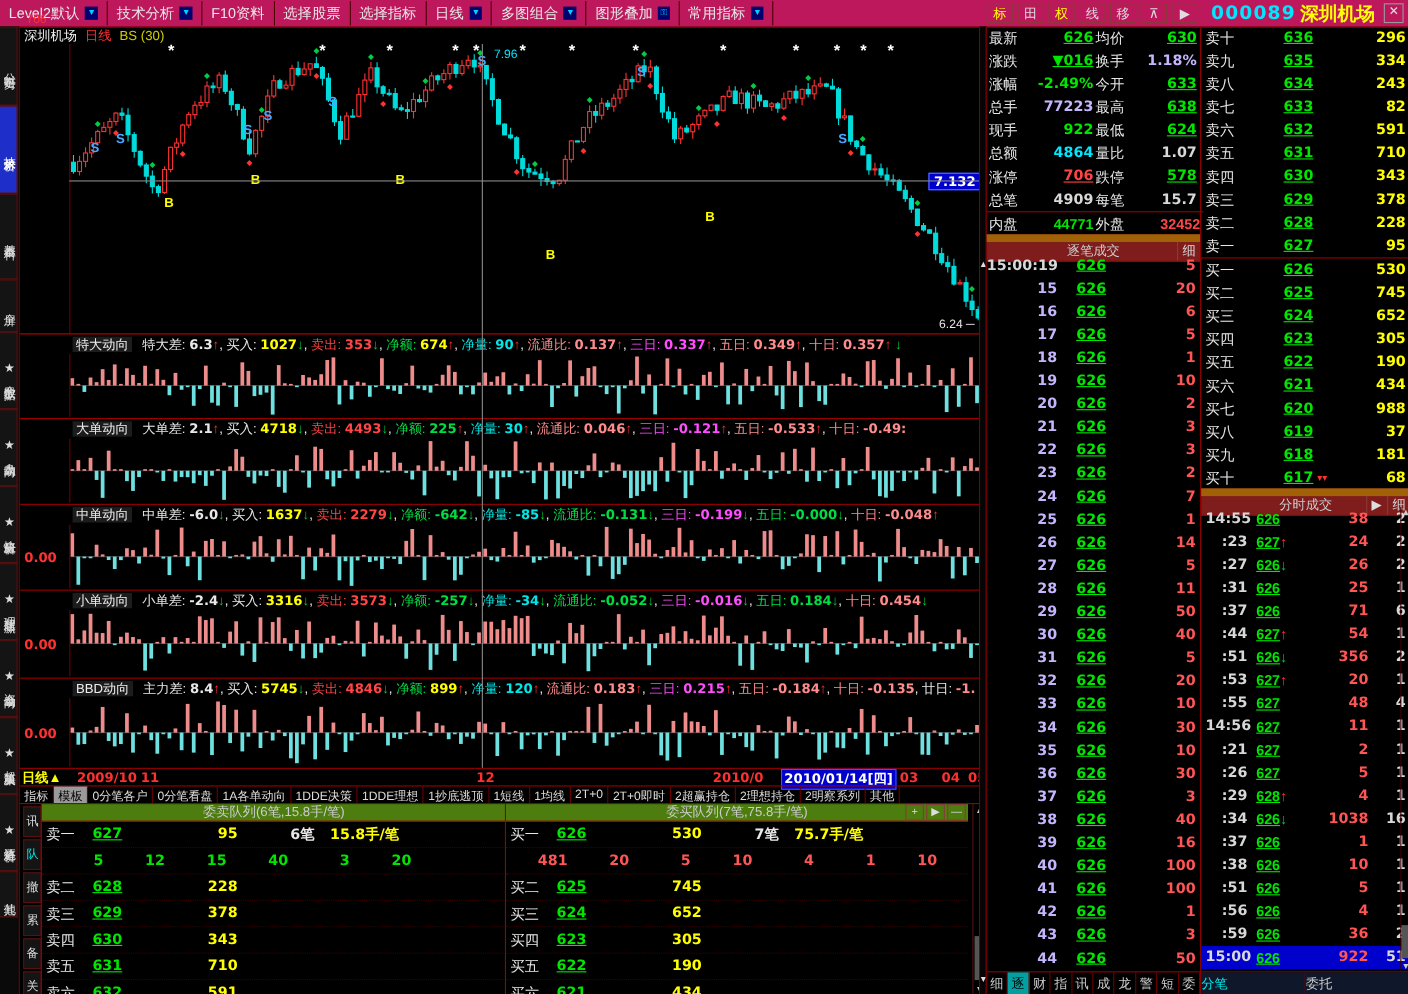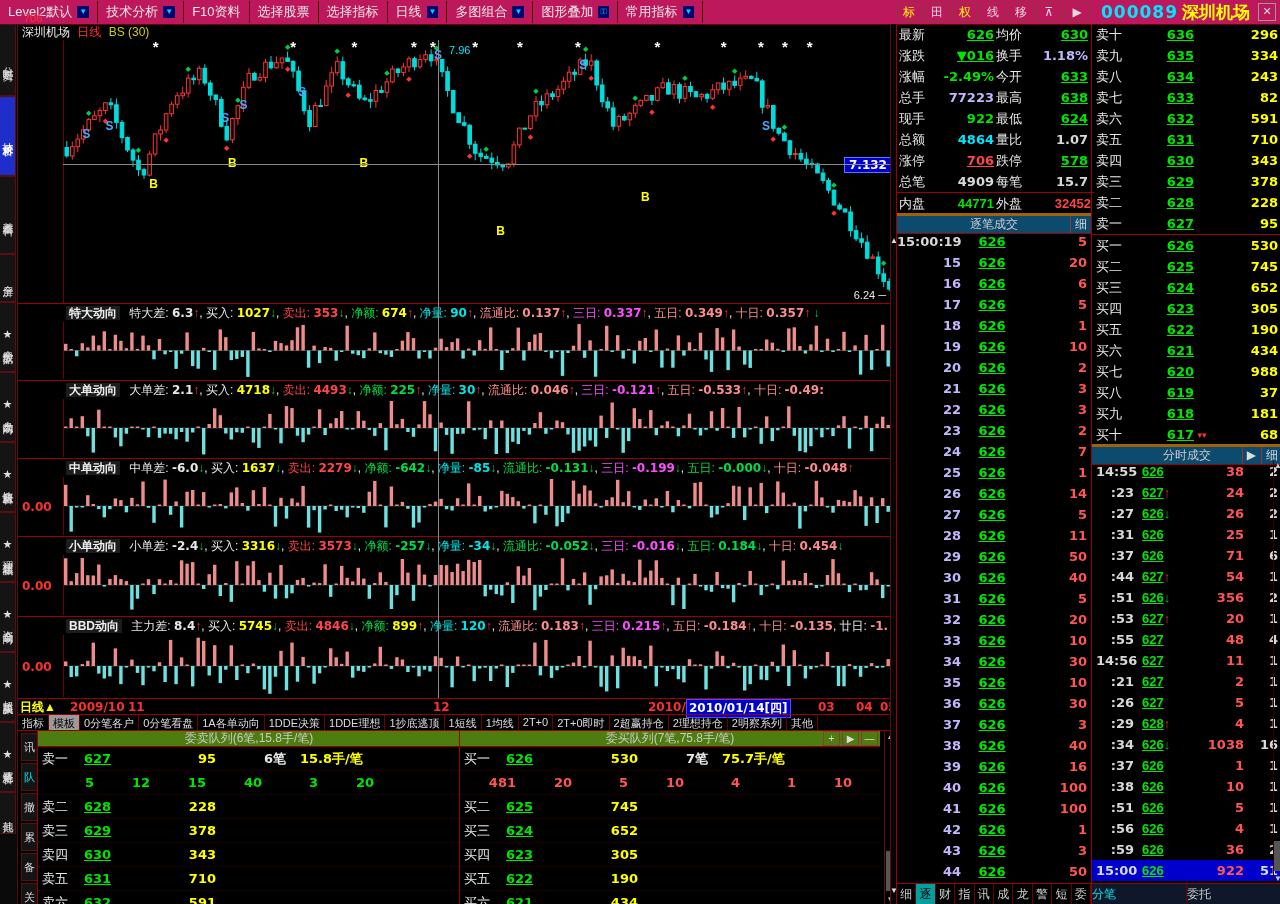--- a/index.html
+++ b/index.html
@@ -39,21 +39,21 @@
   .smark{position:absolute;color:#4aa8ff;font-weight:bold;font-size:12px;}
   .bmark{position:absolute;color:#ffff00;font-weight:bold;font-size:12px;}
   .pricetag{position:absolute;right:0;width:46px;background:#0000cc;border:1px solid #5577ff;
             color:#fff;font-size:12px;text-align:center;line-height:14px;}
   .anno{position:absolute;color:#e8e8e8;font-size:11px;}
   .crossv{position:absolute;width:1px;background:#8a8a8a;top:16px;}
   .crossh{position:absolute;height:1px;background:#8a8a8a;left:45px;}
   
   .ipanel{position:absolute;left:0;width:879px;border-top:1px solid #9a0000;}
   .ipanel .txt{position:absolute;left:48px;top:1px;height:16px;white-space:nowrap;font-size:12px;}
-  .ipanel .pname{color:#eee;background:#1c1c1c;padding:0 3px;margin-right:6px;font-weight:bold;}
+  .ipanel .pname{color:#eee;background:#1c1c1c;padding:0 3px;margin-right:6px;}
   .ipanel svg{position:absolute;left:45px;top:18px;border-left:1px solid #6e0000;}
   .zlabel{position:absolute;left:4px;color:#ff3232;font-size:12px;font-weight:bold;}
   .fw{color:#e8e8e8;} .fy{color:#ffff00;} .fr{color:#ff4545;} .fg{color:#00dd44;}
   .fc{color:#00e6e6;} .fp{color:#ff8c8c;} .fm{color:#ff4dff;}
   .au{color:#ff3232;} .ad{color:#00cc33;}
   
   .timeline{position:absolute;left:0;top:674px;width:879px;height:16px;border-top:1px solid #9a0000;}
   .tl-period{position:absolute;left:2px;top:0px;color:#ffff00;font-weight:bold;font-size:12px;}
   .tl-item{position:absolute;color:#ff3030;font-size:12px;font-weight:bold;top:1px;white-space:nowrap;}
   .tl-item.hl{background:#0000cc;color:#fff;border:1px solid #4a4aff;padding:0 2px;top:0;}
@@ -96,21 +96,21 @@
   .subR{position:absolute;left:194px;top:0;width:190px;height:880px;border-left:1px solid #9a0000;}
   .qgrid{position:absolute;left:0;top:0;width:194px;height:168px;}
   .qgrow{display:grid;grid-template-columns:40px 57px 40px 1fr;height:21px;align-items:center;padding-right:3px;}
   .qgl{color:#e8e8e8;padding-left:2px;font-size:13px;white-space:nowrap;}
   .qgv{text-align:right;font-weight:bold;font-size:13px;white-space:nowrap;}
   .vu{text-decoration:underline;}
   .cg{color:#00e600;} .cy{color:#c4b5fd;} .cr{color:#ff4545;} .cc{color:#00e6ff;}
   .cw{color:#d8d8d8;}
   .inout{position:absolute;left:0;top:168px;width:194px;height:21px;border-top:1px solid #9a0000;
          display:grid;grid-template-columns:40px 57px 40px 1fr;align-items:center;padding-right:3px;}
-  .lhead{background:#0c4a6e;border-top:3px solid #a16207;border-bottom:1px solid #9a0000;
+  .lhead{background:#7f1d1d;border-top:7px solid #a16207;border-bottom:1px solid #9a0000;
          color:#ccc;font-size:12px;text-align:center;position:relative;}
   .lhead .hb{position:absolute;top:0;height:100%;border-left:1px solid #8a3a3a;color:#ddd;
              padding:0 4px;cursor:pointer;}
   .ticklist{position:absolute;left:0;width:194px;}
   .trow{display:grid;grid-template-columns:64px 62px 1fr;height:21px;align-items:center;padding-right:4px;}
   .trow .tt{text-align:right;font-weight:bold;font-size:13px;}
   .trow .tp{text-align:center;color:#00e600;text-decoration:underline;font-weight:bold;font-size:13px;}
   .trow .tv{text-align:right;color:#ff5555;font-weight:bold;font-size:13px;}
   .minitabs{position:absolute;left:0;top:859px;width:194px;height:21px;display:flex;border-top:1px solid #9a0000;}
   .mt{flex:1;border-right:1px solid #6e0000;color:#ccc;font-size:12px;text-align:center;
@@ -1324,21 +1324,21 @@
             <rect x="822.5" y="24.1" width="3.4" height="6.9" fill="#ee8c8c"></rect>
           </svg>
         </div>
       </div>
     <div class="timeline" id="timeline">
         <span class="tl-period">日线▲</span>
         <span class="tl-item num" style="left: 52px;">2009/10</span>
         <span class="tl-item num" style="left: 110px;">11</span>
         <span class="tl-item num" style="left: 415px;">12</span>
         <span class="tl-item num" style="left: 630px;">2010/0</span>
-        <span class="tl-item num hl" style="left: 668px;">2010/01/14[四]</span>
+        <span class="tl-item num hl" style="left: 692px;">2010/01/14[四]</span>
         <span class="tl-item num" style="left: 800px;">03</span>
         <span class="tl-item num" style="left: 838px;">04</span>
         <span class="tl-item num" style="left: 862px;">05</span>
       </div>
     <div class="tabrow" id="tabrow">
         <div class="tritem">指标</div>
         <div class="tritem active">模板</div>
         <div class="tritem">0分笔各户</div>
         <div class="tritem">0分笔看盘</div>
         <div class="tritem">1A各单动向</div>

